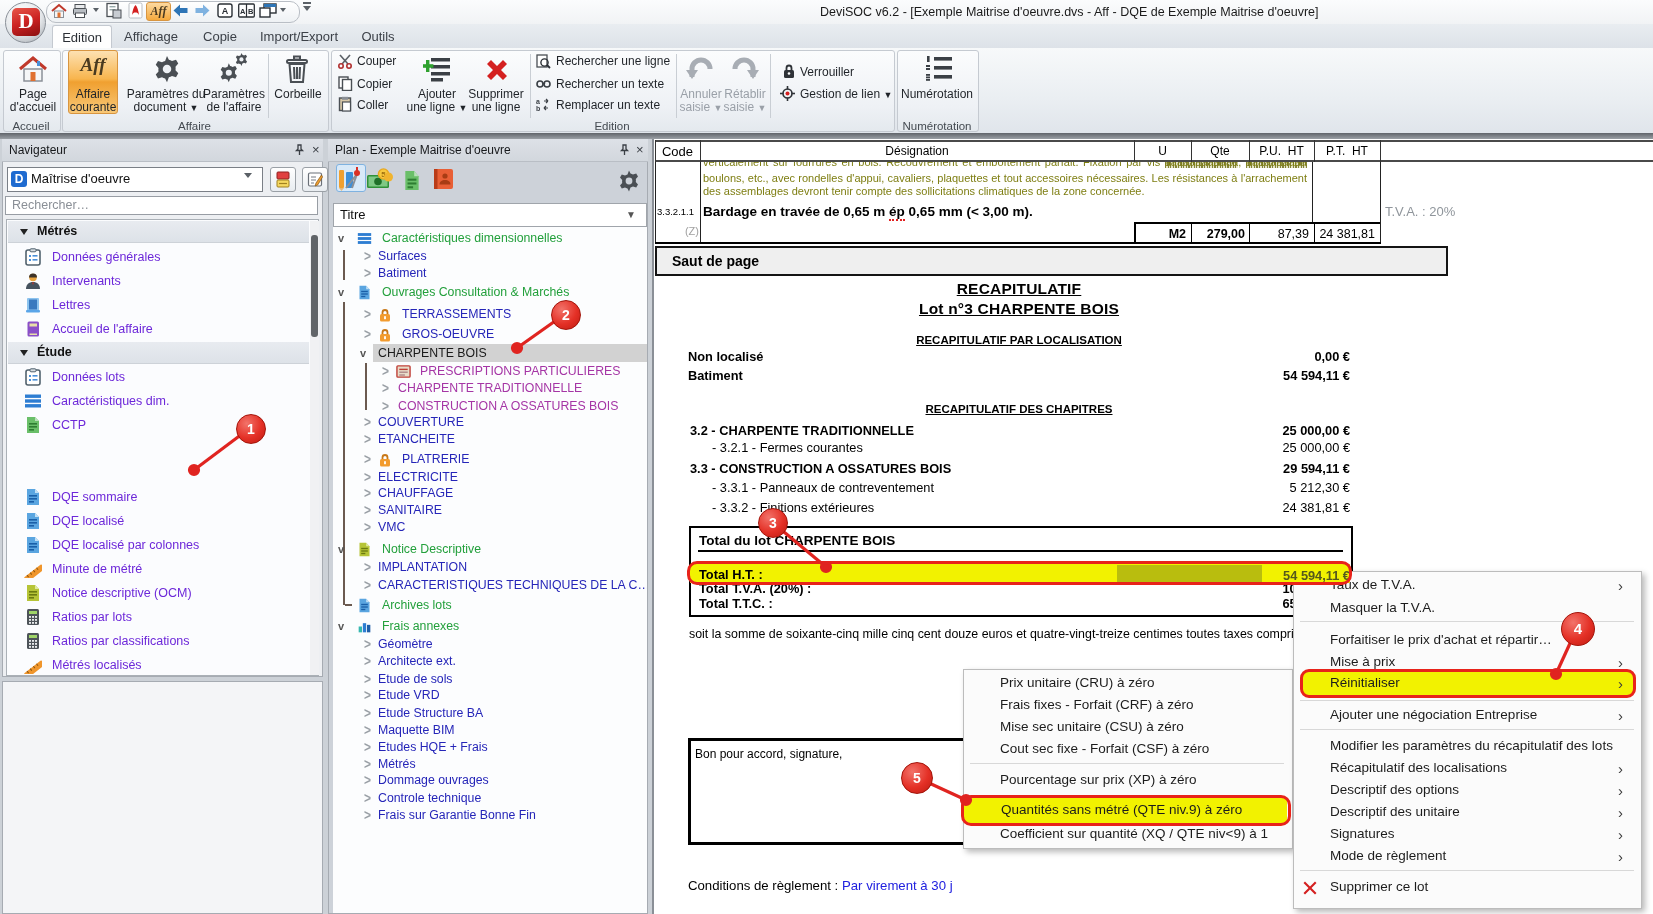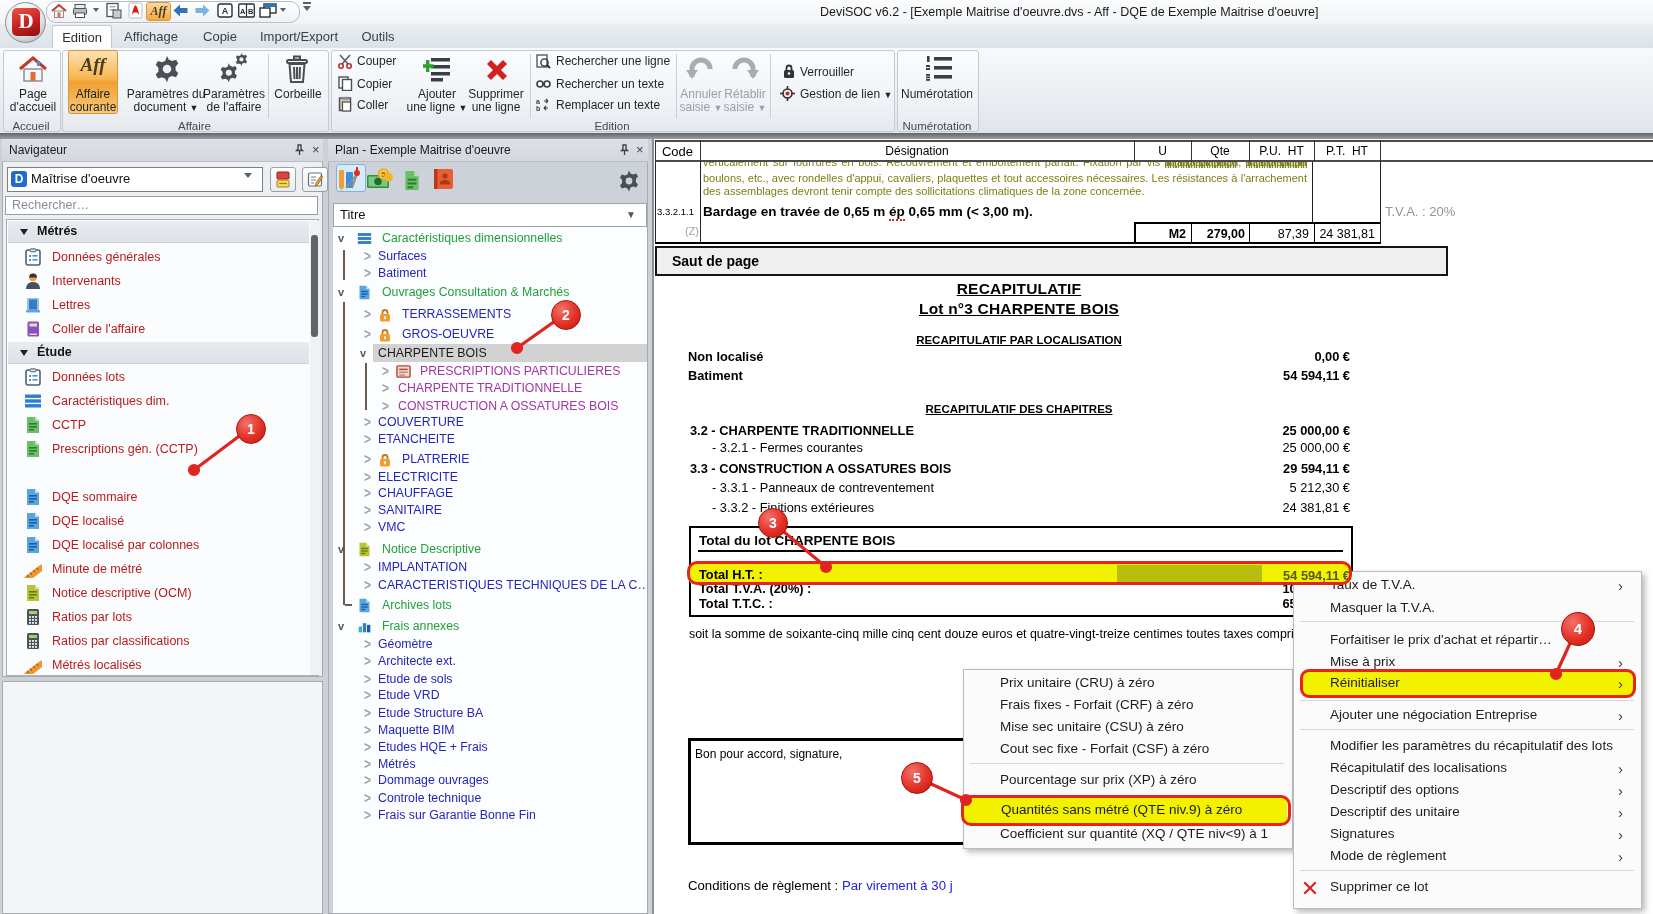--- a/index.html
+++ b/index.html
@@ -25,21 +25,21 @@
 
 .phead{height:22px;background:linear-gradient(#dde1e7,#d2d7dd);border-bottom:1px solid #b9bec5;font-size:12px;color:#16181b;line-height:22px}
 #lpanel{left:2px;top:139px;width:321px;height:538px;background:#edeff2;border:1px solid #a6abb2;box-sizing:border-box}
 #lempty{left:2px;top:681px;width:321px;height:233px;background:#f4f5f7;border:1px solid #a6abb2;box-sizing:border-box}
 #mpanel{left:328px;top:139px;width:320px;height:775px;background:#cdd2d9;border:1px solid #a6abb2;box-sizing:border-box}
 #vsplit{left:652px;top:139px;width:2px;height:775px;background:#8a8f96}
 #doc{left:654px;top:139px;width:999px;height:775px;background:#ffffff}
 
 #ltree{left:6px;top:219px;width:313px;height:457px;background:#fbfcfe;border:1px solid #aab0b6;box-sizing:border-box}
 .lsec{left:1px;width:301px;height:21px;background:linear-gradient(#e8ebf0,#dde2e8);border-bottom:1px solid #cdd2d8;line-height:21px;font-size:12.5px;font-weight:bold;color:#111}
-.lrow{left:1px;width:301px;height:24px;font-size:12.5px;color:#b91c1c;line-height:24px;white-space:nowrap}
+.lrow{left:1px;width:301px;height:24px;font-size:12.5px;color:#6d28d9;line-height:24px;white-space:nowrap}
 .lrow .ic,.mic{position:absolute}
 .ltx{position:absolute;left:44px;top:0}
 .tri{width:0;height:0;border-left:4px solid transparent;border-right:4px solid transparent;border-top:6px solid #222;display:inline-block}
 
 .mrow{left:1px;width:312px;font-size:12.3px;white-space:nowrap}
 .grn{color:#23a03c}
 .blu{color:#2525b8}
 .pur{color:#a535a5}
 .chev{position:absolute;font-size:12px;color:#9aa0a6;font-weight:bold;transform:scaleY(1.15)}
 .chevd{position:absolute;font-size:11px;color:#555;font-weight:bold}
@@ -409,21 +409,21 @@
 <div class="a lrow" style="top:49px">
       <svg class="ic" style="left:16px;top:3px" width="18" height="18">
         <use href="#person"></use>
       </svg>
       <span class="ltx">Intervenants</span>
     </div>
 <div class="a lrow" style="top:97px">
       <svg class="ic" style="left:16px;top:3px" width="18" height="18">
         <use href="#bookp"></use>
       </svg>
-      <span class="ltx">Coller de l'affaire</span>
+      <span class="ltx">Accueil de l'affaire</span>
     </div>
 <div class="a lsec" style="top:122px">
       <span style="position:absolute;left:12px;top:8px" class="tri"></span>
       <span style="position:absolute;left:29px">Étude</span>
     </div>
 <div class="a lrow" style="top:145px">
       <svg class="ic" style="left:16px;top:3px" width="18" height="18">
         <use href="#clip"></use>
       </svg>
       <span class="ltx">Données lots</span>
@@ -432,26 +432,20 @@
       <svg class="ic" style="left:16px;top:3px" width="18" height="18">
         <use href="#lines"></use>
       </svg>
       <span class="ltx">Caractéristiques dim.</span>
     </div>
 <div class="a lrow" style="top:193px">
       <svg class="ic" style="left:16px;top:3px" width="18" height="18">
         <use href="#gdoc"></use>
       </svg>
       <span class="ltx">CCTP</span>
-    </div>
-<div class="a lrow" style="top:217px">
-      <svg class="ic" style="left:16px;top:3px" width="18" height="18">
-        <use href="#gdoc"></use>
-      </svg>
-      <span class="ltx">Prescriptions gén. (CCTP)</span>
     </div>
 <div class="a lrow" style="top:265px">
       <svg class="ic" style="left:16px;top:3px" width="18" height="18">
         <use href="#bdoc"></use>
       </svg>
       <span class="ltx">DQE sommaire</span>
     </div>
 <div class="a lrow" style="top:289px">
       <svg class="ic" style="left:16px;top:3px" width="18" height="18">
         <use href="#bdoc"></use>

